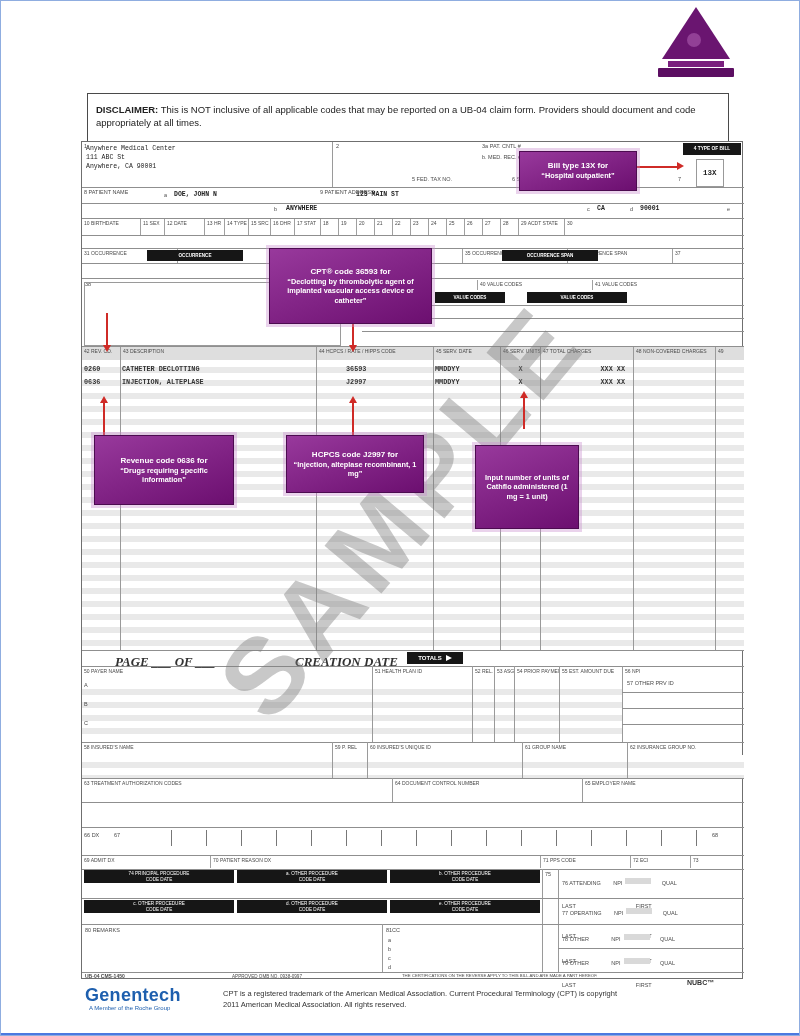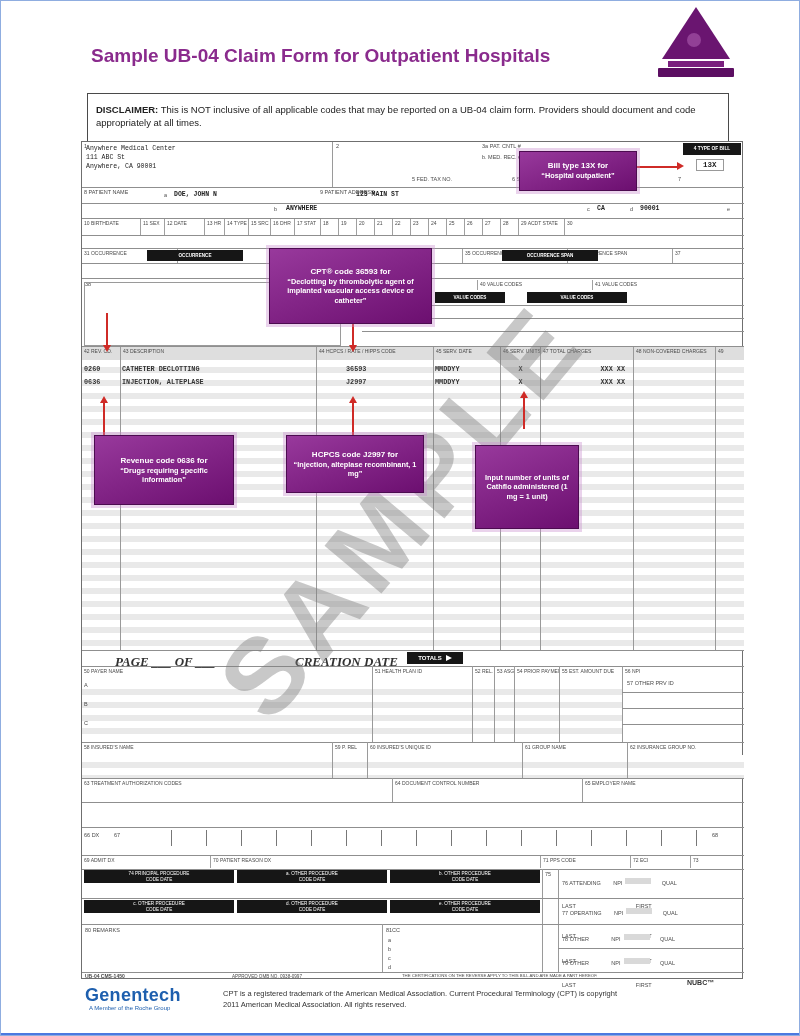--- a/index.html
+++ b/index.html
@@ -53,21 +53,20 @@
   .bar1{width:56px;height:6px;background:#7a1f7e;margin:2px auto 1px auto}
   .bar2{width:76px;height:9px;background:#5c0e62;margin:0 auto;border-radius:1px}
   .dot{position:absolute;left:38px;top:26px;width:14px;height:14px;border-radius:50%;background:#9c4ba0;opacity:.8}
   .blueline{position:absolute;left:0;bottom:0;width:100%;height:2px;background:#4b79e0}
 </style>
 </head>
 <body>
 
 <div class="page">
 
-  <div class="title">Sample UB-04 Claim Form for Outpatient Hospitals</div>
 
   <div class="abs" style="left:648px;top:6px;width:94px;height:84px">
     <div class="tri"></div>
     <div class="dot"></div>
     <div class="bar1"></div>
     <div class="bar2"></div>
   </div>
 
   <div class="disclaimer">
     <b>DISCLAIMER:</b><span> This is NOT inclusive of all applicable codes that may be reported on a UB-04 claim form. Providers should document and code appropriately at all times.</span>
@@ -79,21 +78,21 @@
         <div class="val" style="font-weight:normal;margin-bottom:2px">Anywhere Medical Center</div>
         <div class="val" style="font-weight:normal;margin-bottom:2px">111 ABC St</div>
         <div class="val" style="font-weight:normal;margin-bottom:2px">Anywhere, CA 90001</div>
       </div>
     <span class="abs lbl" style="left:2px;top:1px">1</span>
     <div class="vline" style="left:250px;top:0;height:45px"></div>
     <span class="abs lbl" style="left:254px;top:1px">2</span>
     <span class="abs lbl" style="left:400px;top:1px">3a PAT. CNTL #</span>
     <span class="abs lbl" style="left:400px;top:12px">b. MED. REC. #</span>
     <div class="blackbox" style="left:601px;top:1px;width:58px;height:12px;font-size:4.8px;font-weight:bold">4 TYPE OF BILL</div>
-    <div class="abs val" style="left:614px;top:17px;font-size:7.5px;border:1px solid #999;padding:1px 6px">13X</div>
+    <div class="abs val" style="left:614px;top:17px;font-size:7.5px;border:1px solid #999;padding:9px 6px">13X</div>
     <div class="hline" style="left:0;top:45px;width:662px"></div>
     <span class="abs lbl" style="left:330px;top:34px">5 FED. TAX NO.</span>
     <span class="abs lbl" style="left:430px;top:34px">6 STATEMENT COVERS PERIOD</span>
     <span class="abs lbl" style="left:596px;top:34px">7</span>
 
     <span class="abs lbl" style="left:2px;top:47px">8 PATIENT NAME</span>
     <span class="abs lbl" style="left:82px;top:50px">a</span>
     <span class="abs val" style="left:92px;top:49px">DOE, JOHN N</span>
     <span class="abs lbl" style="left:238px;top:47px">9 PATIENT ADDRESS</span>
     <span class="abs val" style="left:274px;top:49px">123 MAIN ST</span>

